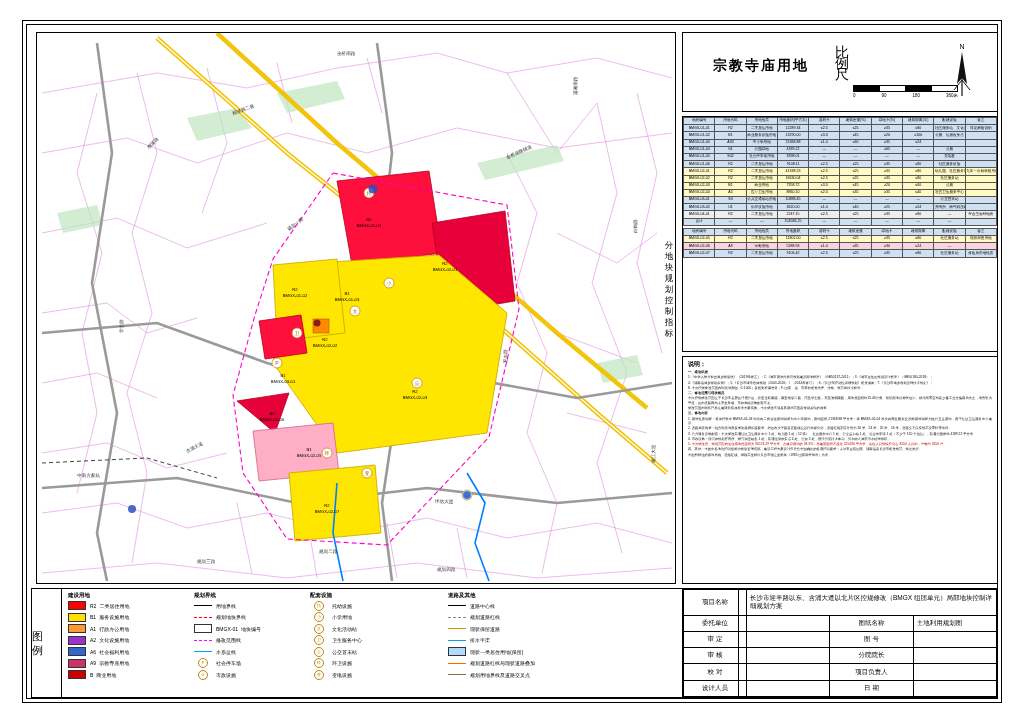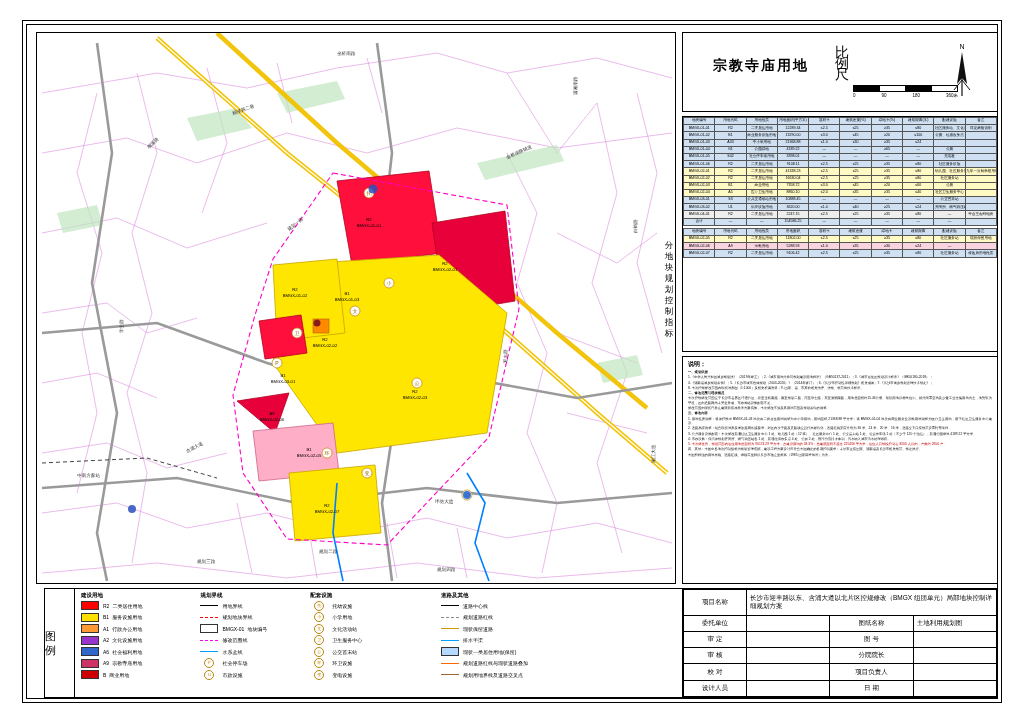--- a/index.html
+++ b/index.html
@@ -8,21 +8,21 @@
 
   
   .frame{position:absolute;left:22px;top:20px;width:980px;height:683px;border:1.5px solid #000;box-sizing:border-box;}
   .inner-frame{position:absolute;left:26px;top:24px;width:972px;height:675px;border:0.8px solid #000;box-sizing:border-box;}
 
   
   .map-panel{position:absolute;left:36px;top:32px;width:640px;height:552px;background:#fdfdfd;border:0.8px solid #000;box-sizing:border-box;overflow:hidden;}
   .map-svg{position:absolute;left:0;top:0;}
 
   
-  .legend-box{position:absolute;left:44px;top:588px;width:640px;height:110px;border:0.8px solid #000;box-sizing:border-box;}
+  .legend-box{position:absolute;left:31px;top:588px;width:708px;height:110px;border:0.8px solid #000;box-sizing:border-box;}
   .legend-title{position:absolute;left:0;top:0;width:30px;height:108px;border-right:0.8px solid #000;box-sizing:border-box;
      display:flex;flex-direction:column;align-items:center;justify-content:center;font-size:11px;letter-spacing:2px;line-height:14px;}
   .legend-cols{position:absolute;left:32px;top:2px;right:2px;bottom:2px;display:flex;font-size:5px;}
   .lcol{padding:1px 4px;}
   .lcol.c1{width:118px;}
   .lcol.c2{width:108px;}
   .lcol.c3{width:130px;}
   .lcol.c4{width:250px;}
   .lrow{display:flex;align-items:center;height:11.5px;}
   .swatch{width:16px;height:7px;margin-right:4px;border:0.4px solid #333;flex:none;}

